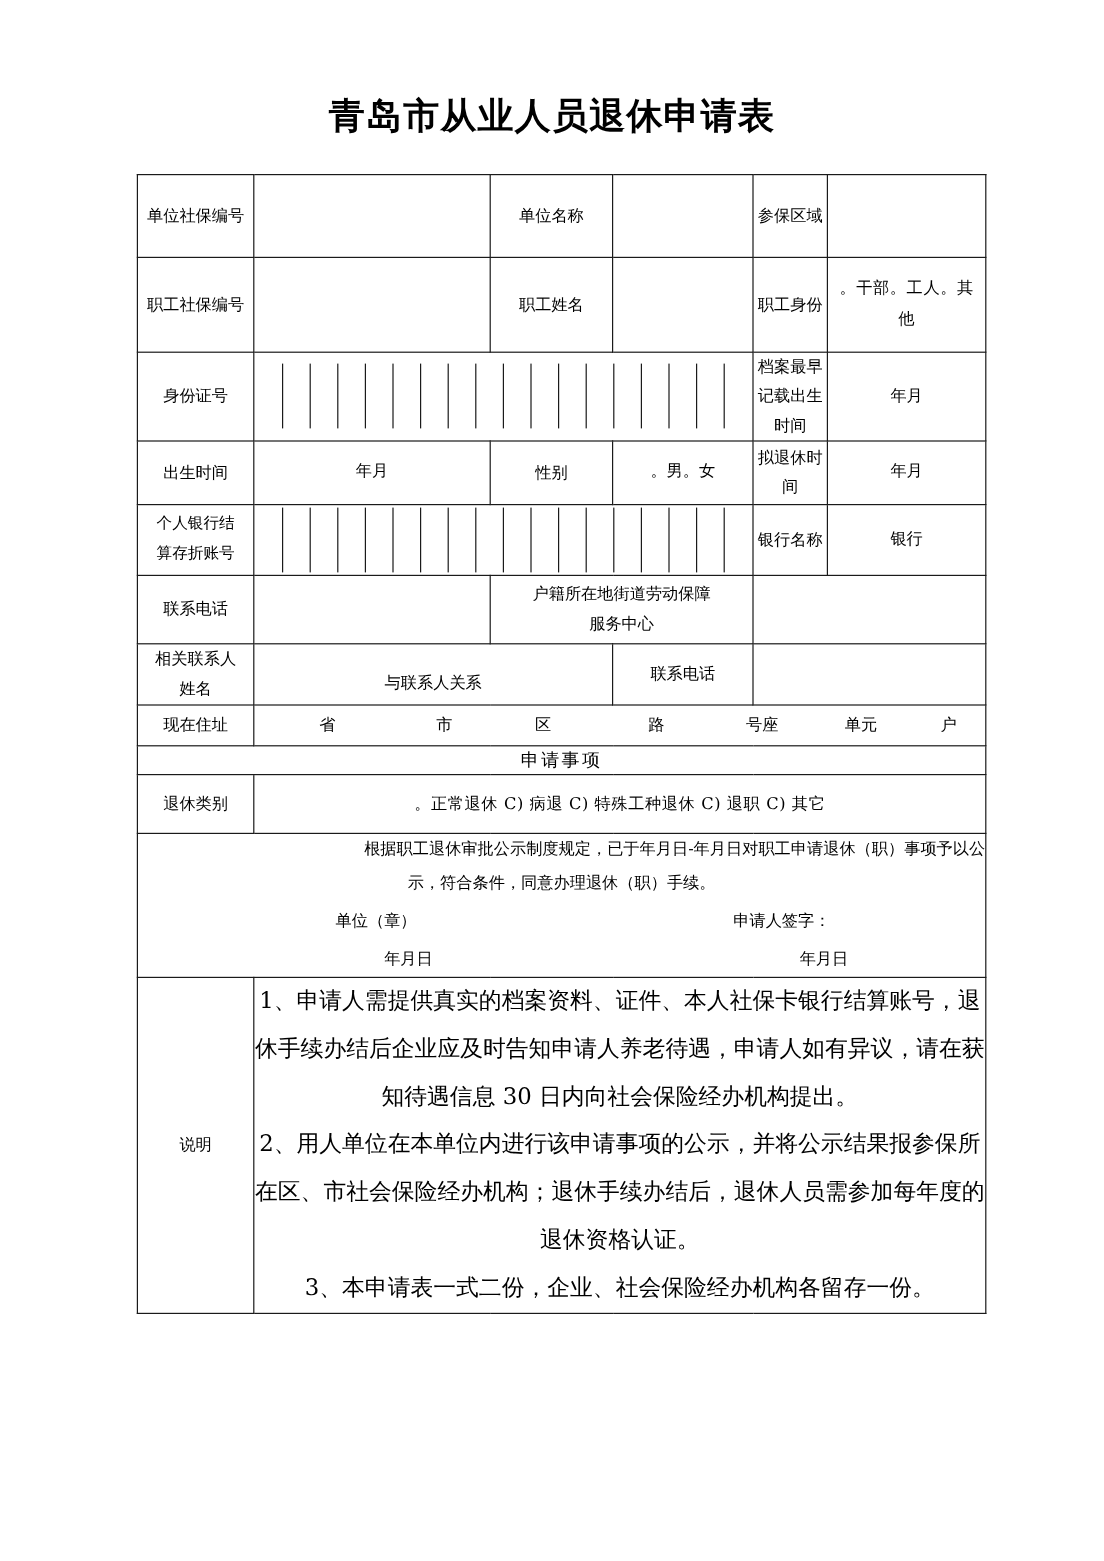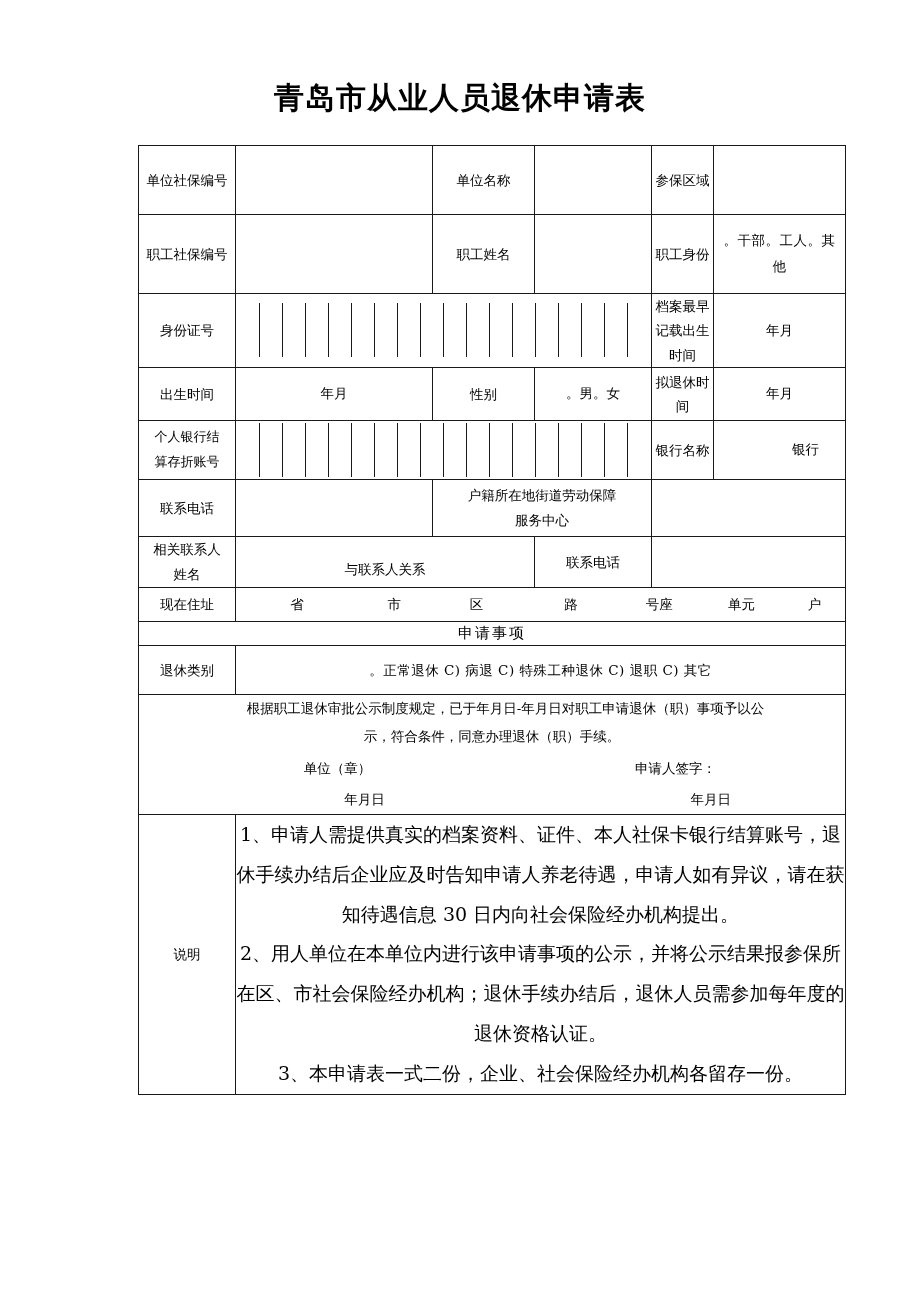--- a/index.html
+++ b/index.html
@@ -34,21 +34,21 @@
     font-size: 30px;
     font-weight: bold;
     letter-spacing: 1px;
     line-height: 40px;
     white-space: nowrap;
   }
 
   
   .form-table {
     position: absolute;
-    left: 138px;
+    left: 114px;
     top: 145px;
     width: 707px;
     border-collapse: collapse;
     table-layout: fixed;
     font-size: 13.5px;
     line-height: 1.55;
   }
   .form-table td {
     border: 1px solid #1a1a1a;
     padding: 0;
@@ -123,20 +123,21 @@
     text-align: left;
     padding: 13px 14px 14px 14px;
     line-height: 2.05;
     font-size: 13.5px;
   }
   .decl p {
     margin: 0;
   }
   .decl .indent {
     text-indent: 2em;
+    text-align: right;
   }
   .decl .sigline {
     display: flex;
     margin-top: 5px;
   }
   .decl .sig-a { width: 52%; padding-left: 2.2em; box-sizing: border-box; }
   .decl .sig-b { width: 48%; box-sizing: border-box; }
   .decl .dateline { display: flex; margin-top: 3px; }
   .decl .date-a { width: 52%; padding-left: 6.2em; box-sizing: border-box; }
   .decl .date-b { width: 48%; padding-left: 5.2em; box-sizing: border-box; }
@@ -255,21 +256,21 @@
             <td></td>
             <td></td>
             <td></td>
             <td></td>
             <td></td>
           </tr>
         </tbody>
             </table>
       </td>
       <td class="lbl">银行名称</td>
-      <td style="text-align:right;padding-right:26px">银行</td>
+      <td style="text-align:center;padding-right:0">银行</td>
     </tr>
 
     <tr>
       <td class="lbl" style="height:56px">联系电话</td>
       <td style="width:100px"></td>
       <td colspan="2" class="lbl" style="line-height:1.85">
         <span class="lbl-wrap">户籍所在地街道劳动保障</span>
         <span class="lbl-wrap">服务中心</span>
       </td>
       <td colspan="2"></td>

